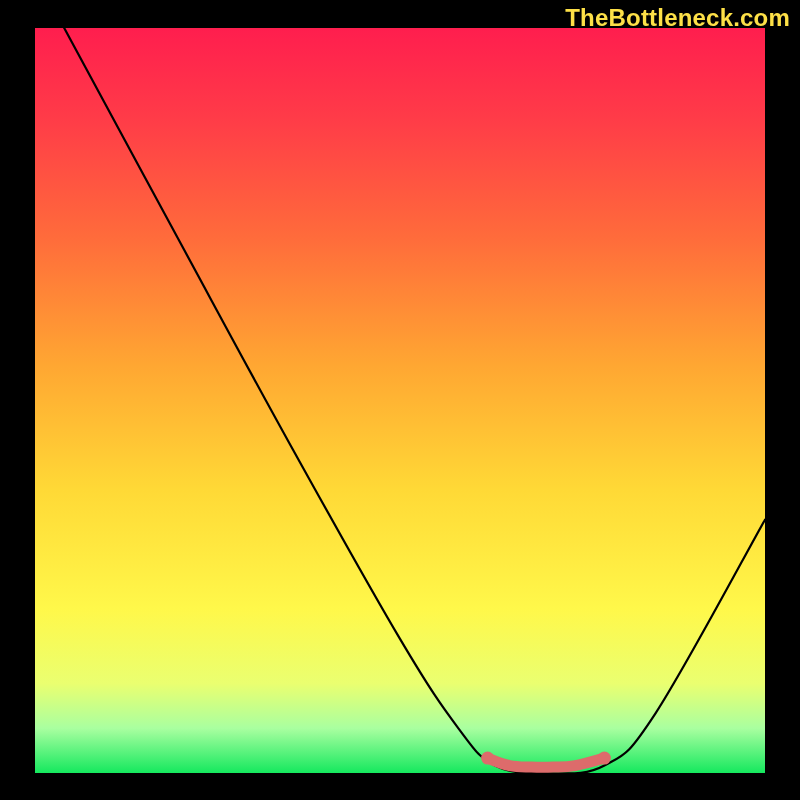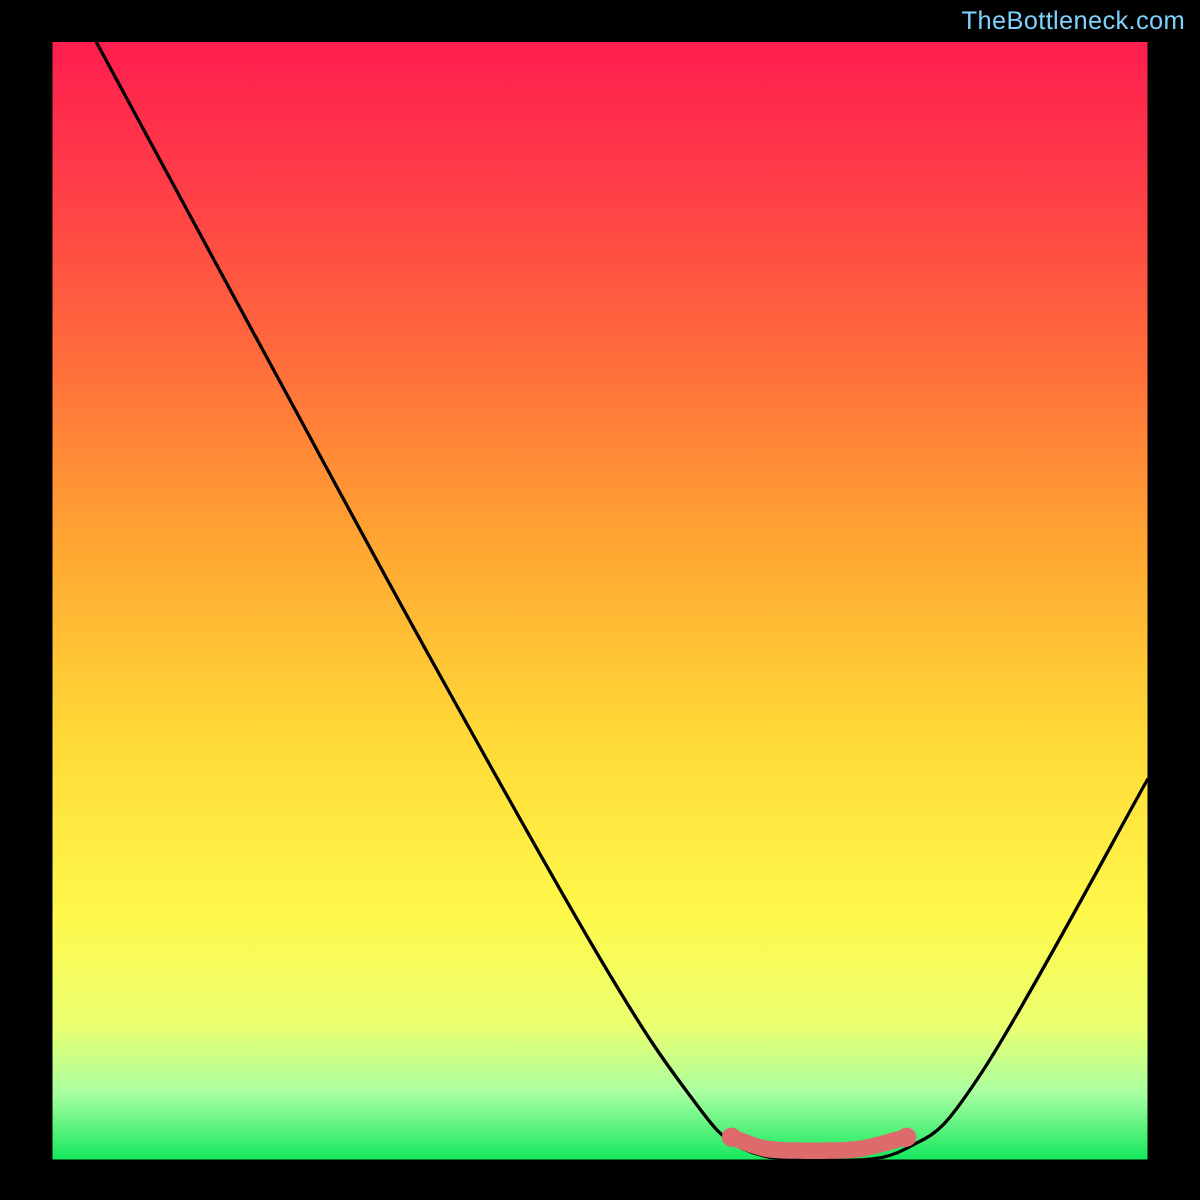--- a/index.html
+++ b/index.html
@@ -14,23 +14,23 @@
   .frame {
     position: relative;
     width: 800px;
     height: 800px;
     background: #000;
   }
   .watermark {
     position: absolute;
     top: 4px;
     right: 10px;
-    color: #7dd3fc;
-    font-size: 17px;
-    font-weight: 400;
+    color: #fde047;
+    font-size: 24px;
+    font-weight: 700;
     letter-spacing: 0.2px;
     z-index: 5;
   }
   .plot-area {
     position: absolute;
     left: 35px;
     top: 28px;
     width: 730px;
     height: 745px;
     

